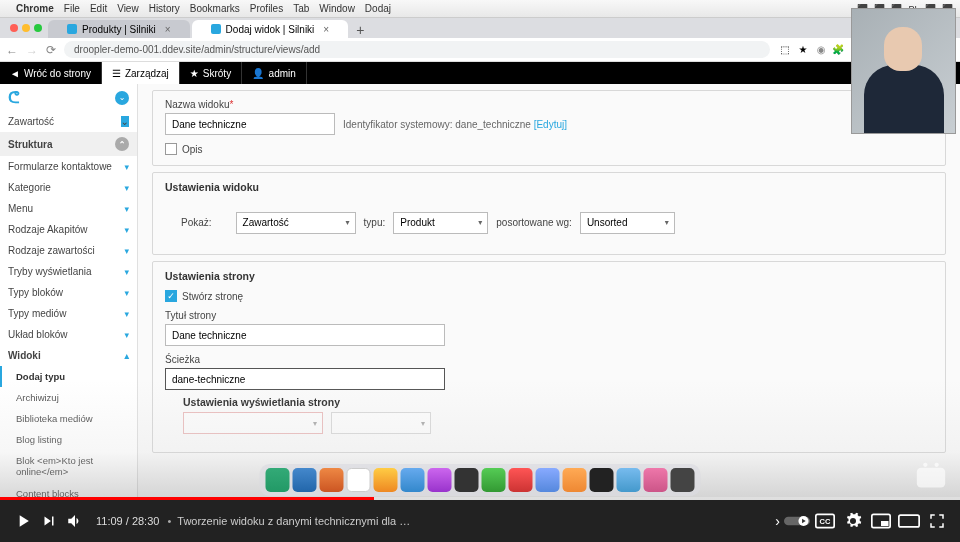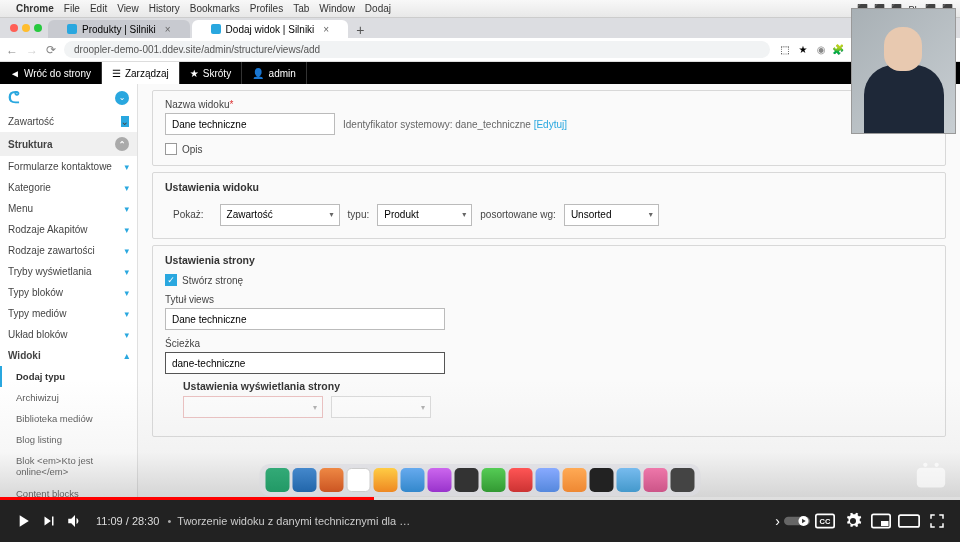--- a/index.html
+++ b/index.html
@@ -244,42 +244,42 @@
       </div>
       <div class="checkbox-row">
         <div class="checkbox"></div>
         <span>Opis</span>
       </div>
     </div>
 
     <div class="fieldset">
       <div class="fs-title">Ustawienia widoku</div>
       <div class="row">
-        <span class="label" style="margin:8px">Pokaż:</span>
+        <span class="label" style="margin:16px">Pokaż:</span>
         <div class="select" style="min-width:120px">
             <span>Zawartość</span>
           </div>
         <span class="label" style="margin:0">typu:</span>
         <div class="select">
             <span>Produkt</span>
           </div>
         <span class="label" style="margin:0">posortowane wg:</span>
         <div class="select">
             <span>Unsorted</span>
           </div>
       </div>
     </div>
 
     <div class="fieldset" style="padding-bottom:18px">
       <div class="fs-title">Ustawienia strony</div>
       <div class="checkbox-row" style="margin-top:0;margin-bottom:8px">
         <div class="checkbox checked">✓</div>
         <span>Stwórz stronę</span>
       </div>
-      <div class="label">Tytuł views</div>
+      <div class="label">Tytuł strony</div>
       <input class="text-input wide" value="Dane techniczne" style="">
       <div class="label" style="margin-top:8px">Ścieżka</div>
       <input class="text-input wide" style="border: 1.5px solid rgb(85, 85, 85);" value="dane-techniczne">
       <div class="sub-section-title">Ustawienia wyświetlania strony</div>
       <div class="row" style="margin-left:18px;opacity:0.5">
         <div class="select" style="min-width:140px;border-color:#d88"></div>
         <div class="select" style="min-width:100px"></div>
       </div>
     </div>
   </div>

